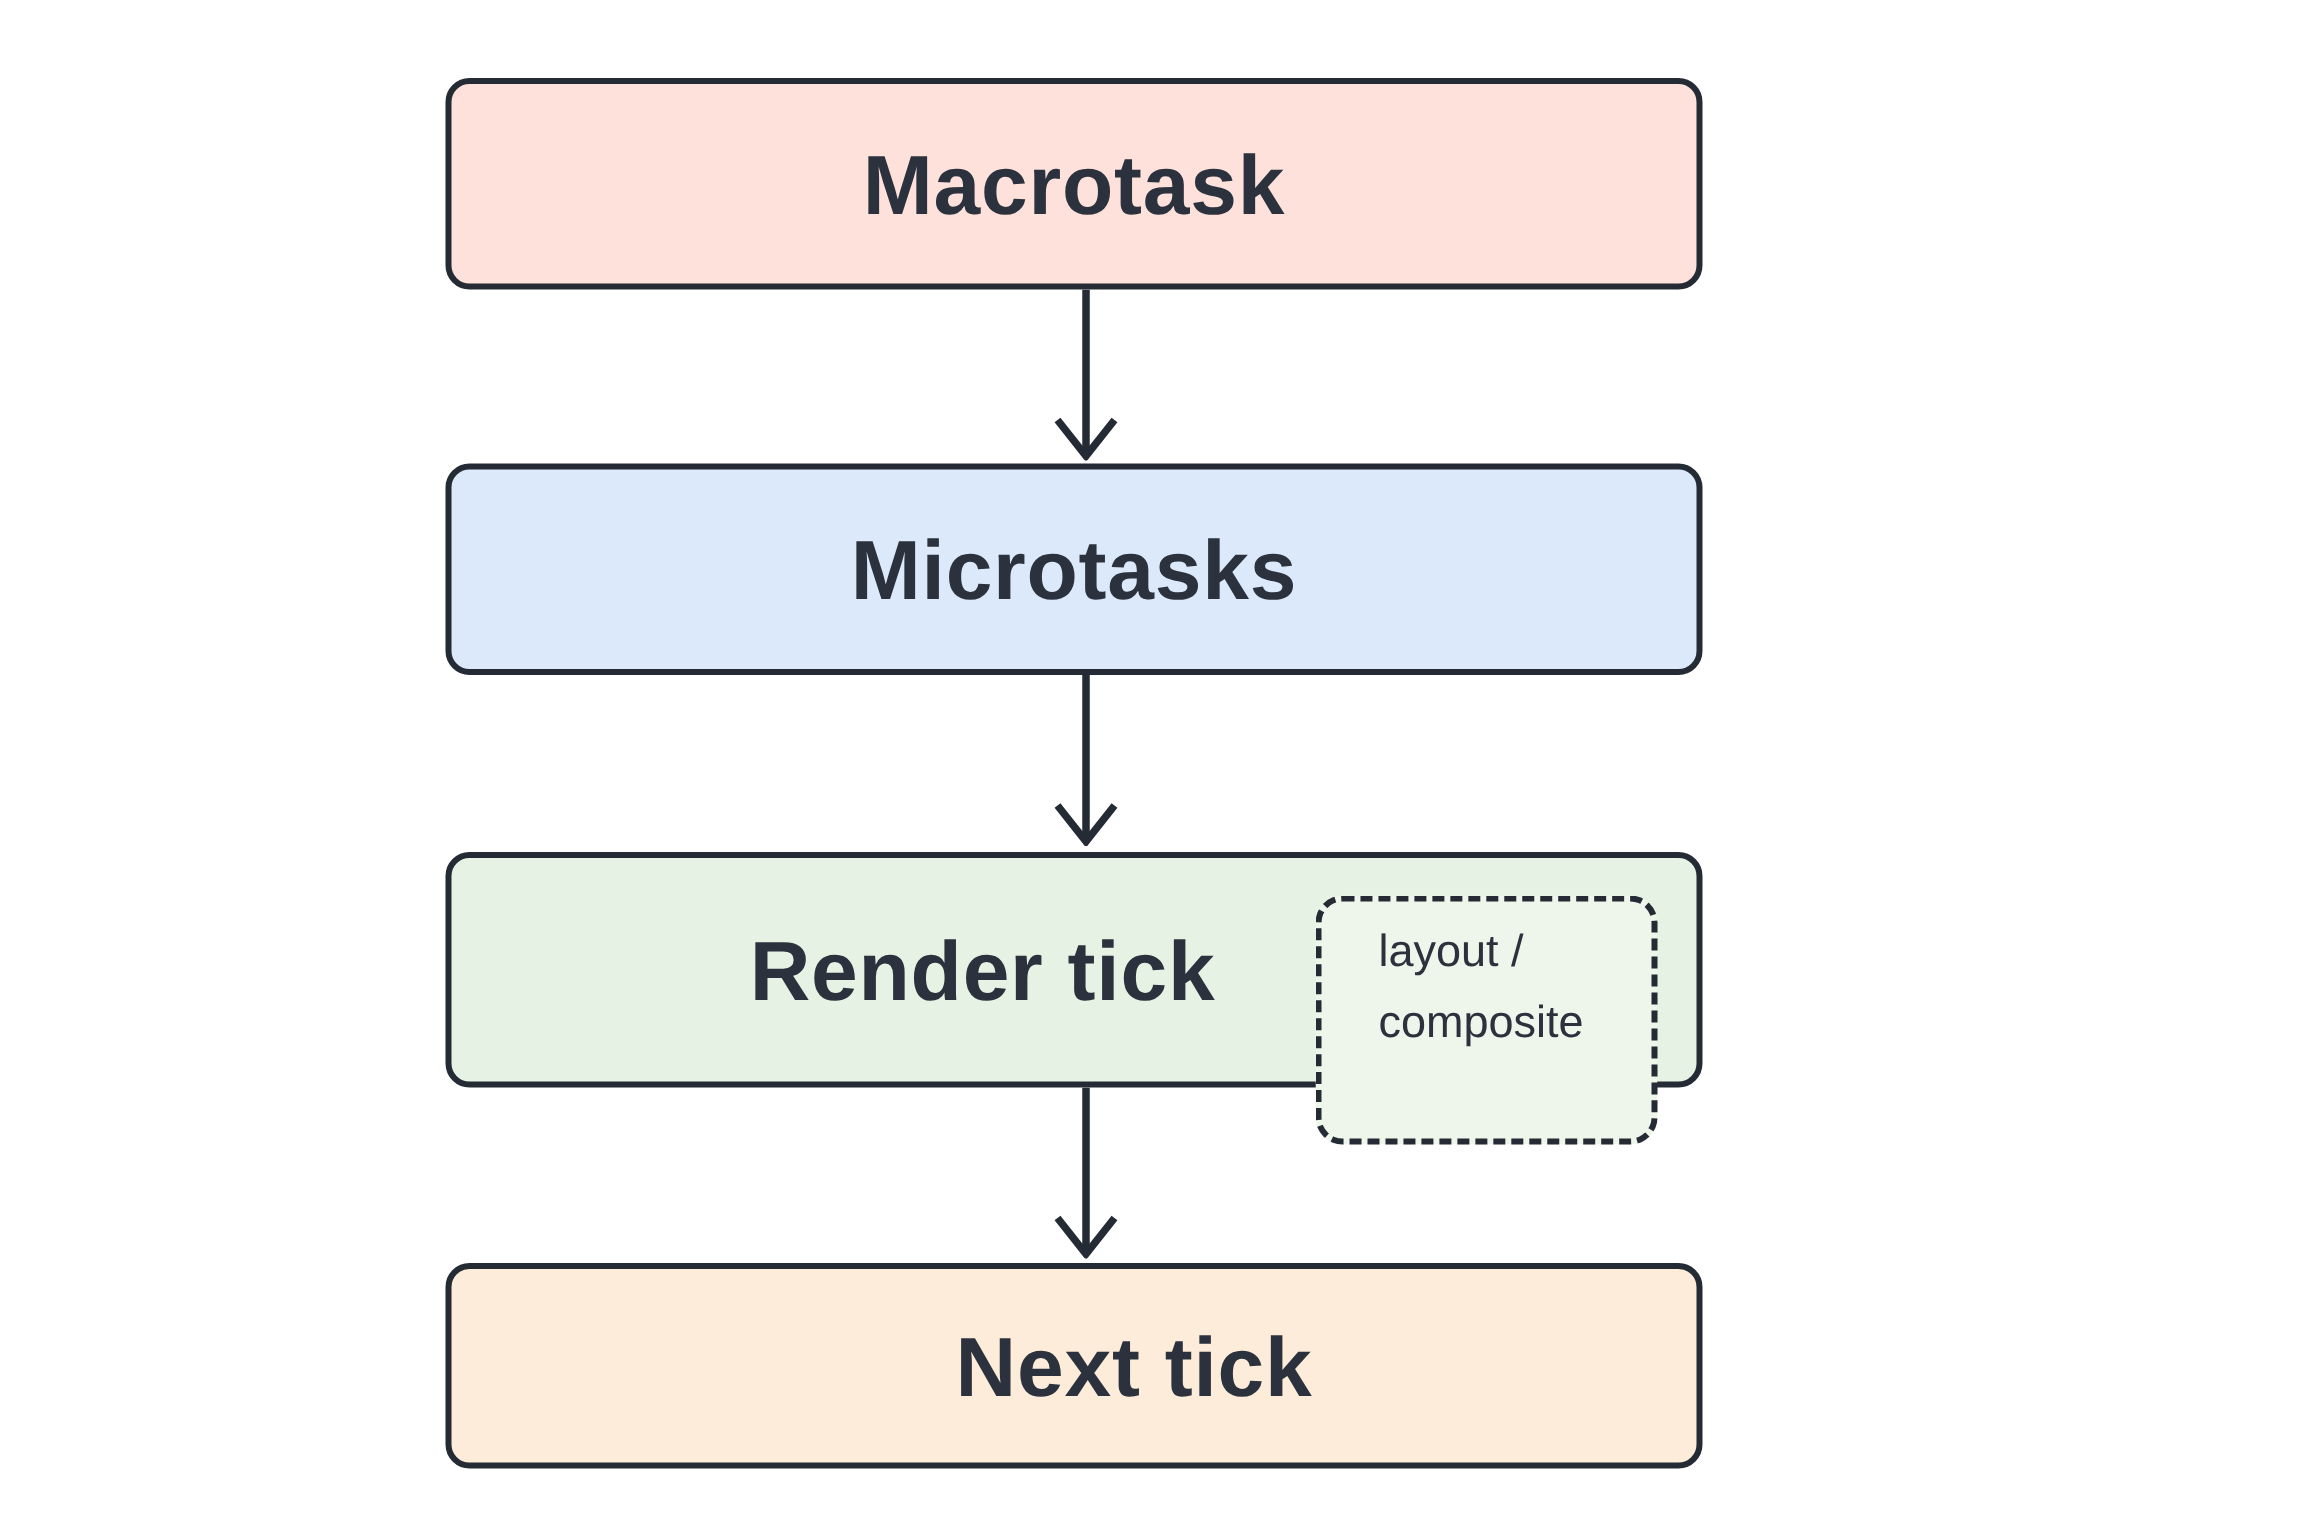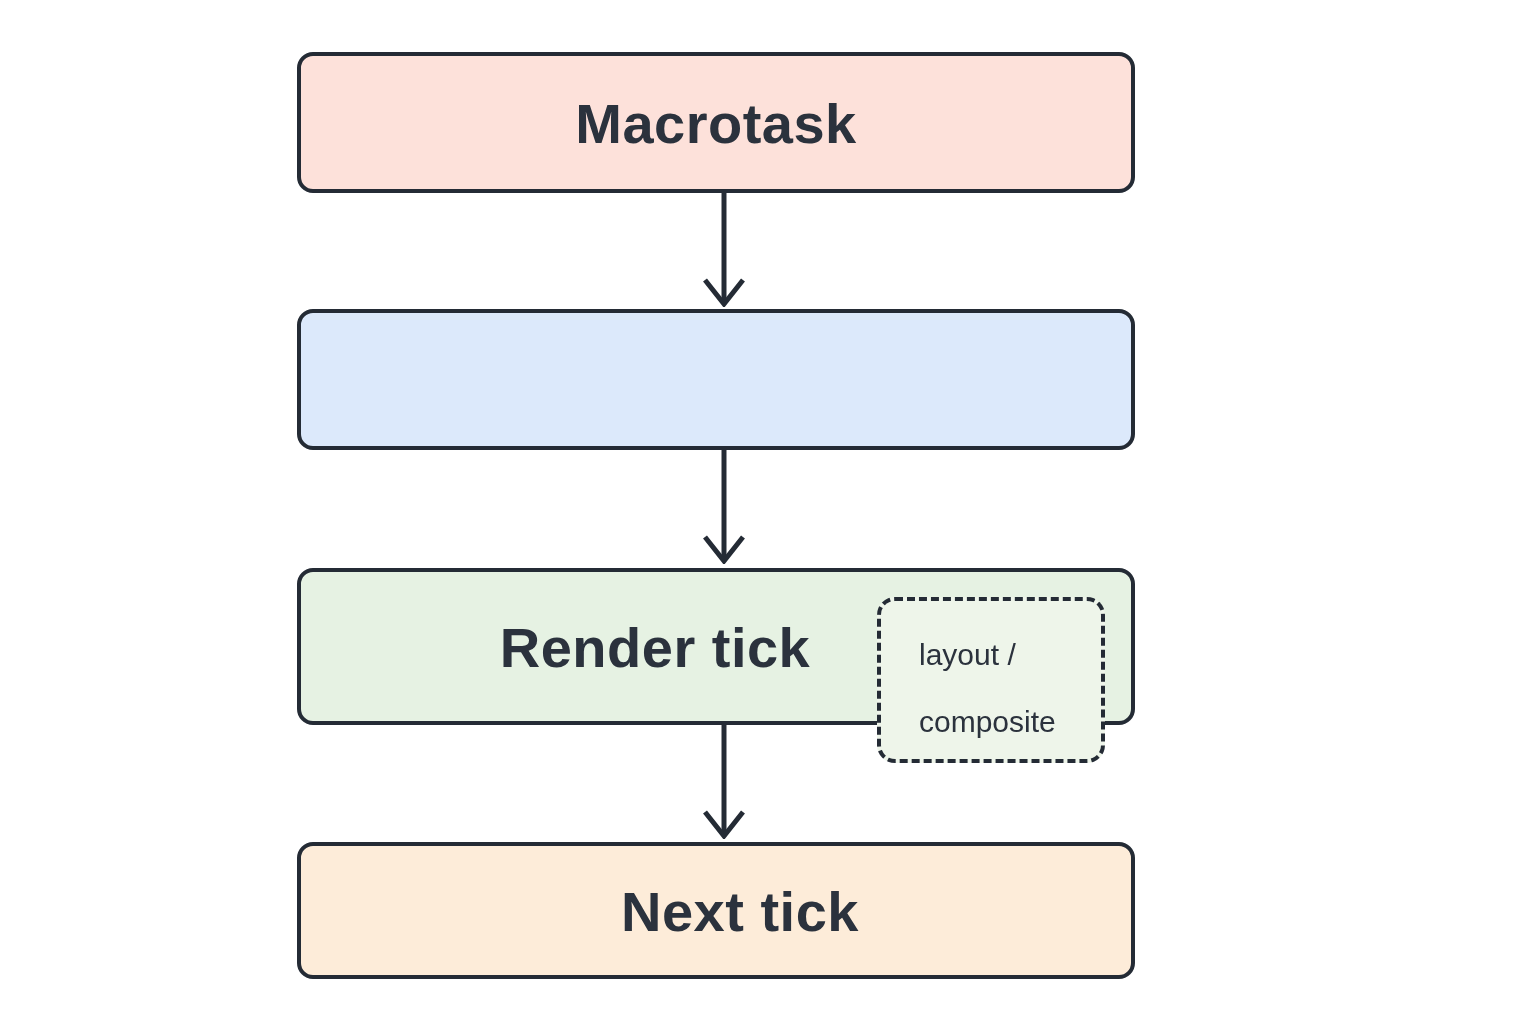--- a/index.html
+++ b/index.html
@@ -52,51 +52,52 @@
     height: 166px;
     box-sizing: border-box;
     border: 4px dashed var(--ink, #242b35);
     border-radius: 18px;
     padding: 10px 12px 10px 38px;
     font-size: 30px;
     line-height: 47px;
     color: var(--text, #2b323d);
     z-index: 5;
   }
-  .annotation-line { display: block; white-space: nowrap; margin-top: 20px; }
+  .annotation-line { display: block; white-space: nowrap; }
 </style>
 </head>
 <body>
 
 <div id="canvas">
 
   <div class="flow-node" style="top: 52px; height: 141px; background-color: rgb(253, 225, 218);"></div>
   <div class="node-label" style="left:716px; top:123px;">Macrotask</div>
 
   <svg class="arrow" style="top:193px;" viewBox="0 0 60 114">
     <line x1="30" y1="0" x2="30" y2="109"></line>
     <polyline points="11,87 30,111 49,87"></polyline>
   </svg>
 
   <div class="flow-node" style="top: 309px; height: 141px; background-color: rgb(220, 233, 251);"></div>
+  <div class="node-label" style="left:716px; top:380px;">Microtasks</div>
 
   <svg class="arrow" style="top:450px;" viewBox="0 0 60 114">
     <line x1="30" y1="0" x2="30" y2="109"></line>
     <polyline points="11,87 30,111 49,87"></polyline>
   </svg>
 
   <div class="flow-node" style="top: 568px; height: 157px; background-color: rgb(230, 242, 227);"></div>
   <div class="node-label" style="left:655px; top:647px;">Render tick</div>
 
   <div id="annotation-box" style="background-color: rgb(238, 245, 234);">
     <span class="annotation-line">layout /</span>
     <span class="annotation-line">composite</span>
   </div>
 
   <svg class="arrow" style="top:725px;" viewBox="0 0 60 114">
     <line x1="30" y1="0" x2="30" y2="109"></line>
     <polyline points="11,87 30,111 49,87"></polyline>
   </svg>
 
   <div class="flow-node" style="top: 842px; height: 137px; background-color: rgb(253, 236, 217);"></div>
-  <div class="node-label" style="left:740px; top:911px;">Next tick</div>
+  <div class="node-label" style="left:756px; top:911px;">Next tick</div>
 
 </div>
 
 </body></html>

